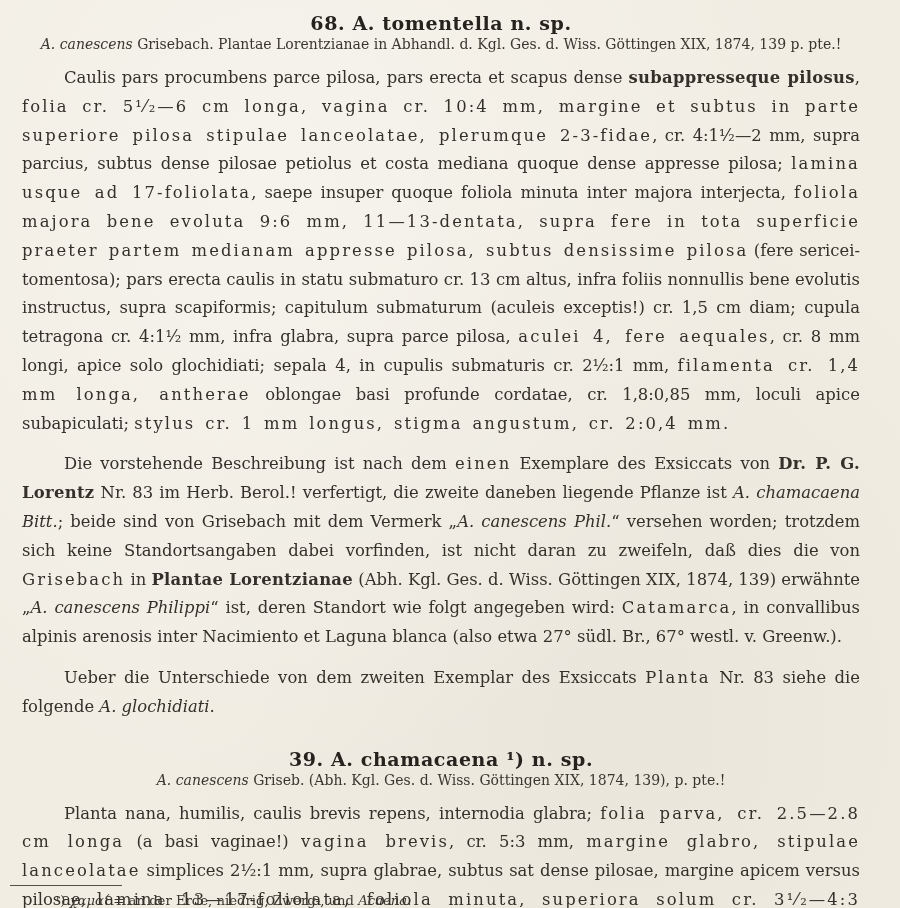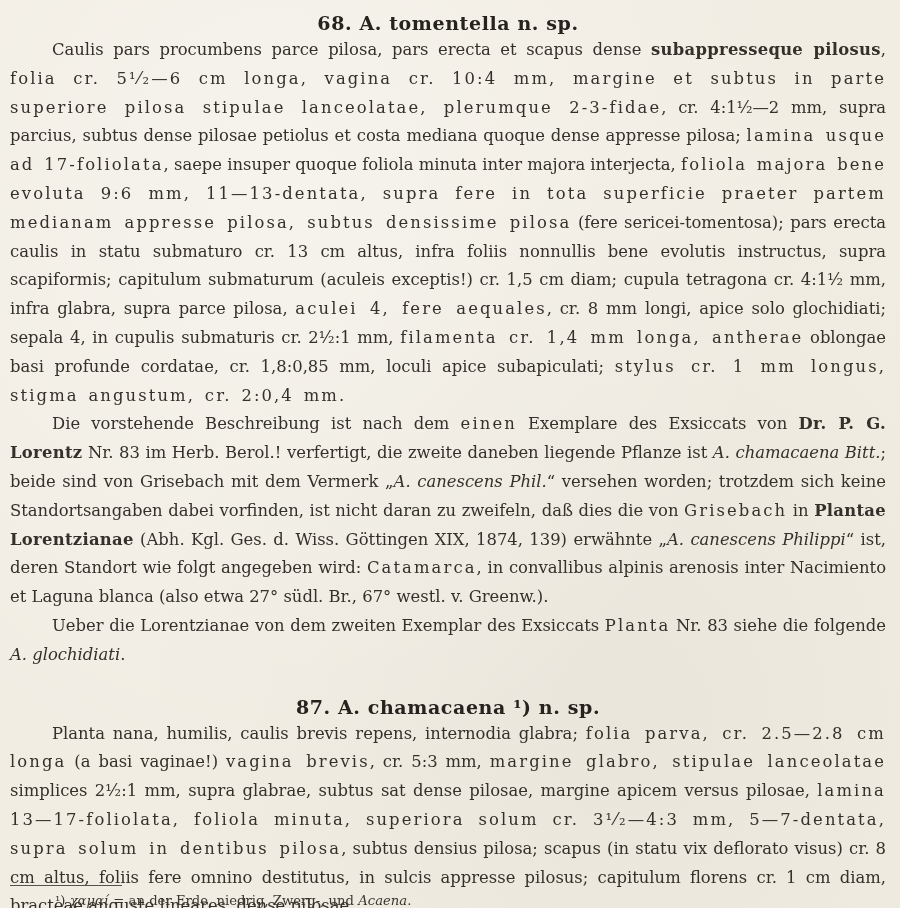--- a/index.html
+++ b/index.html
@@ -5,21 +5,21 @@
   html,body{margin:0;padding:0;}
   body{
     width:900px;height:908px;
     background:#e8e4da;
     font-family:"DejaVu Serif","Liberation Serif",serif;
   }
   .page{
     position:relative;
     width:900px;height:908px;
     box-sizing:border-box;
-    padding:8px 14px 0 10px;
+    padding:8px 28px 0 10px;
     background:
       radial-gradient(ellipse at 30% 20%, rgba(255,255,255,.35), rgba(0,0,0,0) 60%),
       radial-gradient(ellipse at 70% 80%, rgba(120,110,90,.06), rgba(0,0,0,0) 55%),
       #f1ede3;
     color:#33302a;
     overflow:hidden;
   }
   .species-heading{
     margin:4px 0 2px 0;
     text-align:center;
@@ -28,21 +28,21 @@
     letter-spacing:.6px;
     color:#26231e;
   }
   .source-line{
     margin:2px 0 8px 0;
     text-align:center;
     font-size:14px;
     color:#3a362f;
   }
   .body-para{
-    margin:0;
+    margin:12px;
     font-size:16.4px;
     line-height:28.8px;
     text-align:justify;
     text-indent:42px;
     color:#34302a;
   }
   .section-69{margin-top:26px;}
   .seg-n{}
   .seg-i{font-style:italic;}
   .seg-b{font-weight:bold;letter-spacing:.3px;}
@@ -65,27 +65,29 @@
     color:#3a362f;
   }
 </style>
 </head>
 <body>
 
 <div class="page">
 
   <section>
     <h1 class="species-heading">68. A. tomentella n. sp.</h1>
+    <p class="source-line"><span class="seg-i">A. canescens</span><span class="seg-n"> Grisebach. Plantae Lorentzianae in Abhandl. d. Kgl. Ges. d. Wiss. Göttingen XIX, 1874, 139 p. pte.!</span></p>
     <p class="body-para"><span class="seg-n">Caulis pars procumbens parce pilosa, pars erecta et scapus dense </span><span class="seg-b">subappresseque pilosus</span><span class="seg-n">, </span><span class="seg-sp">folia cr. 5¹⁄₂—6 cm longa, vagina cr. 10:4 mm, margine et subtus in parte superiore pilosa stipulae lanceolatae, plerumque 2-3-fidae</span><span class="seg-n">, cr. 4:1¹⁄₂—2 mm, supra parcius, subtus dense pilosae petiolus et costa mediana quoque dense appresse pilosa; </span><span class="seg-sp">lamina usque ad 17-foliolata</span><span class="seg-n">, saepe insuper quoque foliola minuta inter majora interjecta, </span><span class="seg-sp">foliola majora bene evoluta 9:6 mm, 11—13-dentata, supra fere in tota superficie praeter partem medianam appresse pilosa, subtus densissime pilosa</span><span class="seg-n"> (fere sericei-tomentosa); pars erecta caulis in statu submaturo cr. 13 cm altus, infra foliis nonnullis bene evolutis instructus, supra scapiformis; capitulum submaturum (aculeis exceptis!) cr. 1,5 cm diam; cupula tetragona cr. 4:1¹⁄₂ mm, infra glabra, supra parce pilosa, </span><span class="seg-sp">aculei 4, fere aequales</span><span class="seg-n">, cr. 8 mm longi, apice solo glochidiati; sepala 4, in cupulis submaturis cr. 2¹⁄₂:1 mm, </span><span class="seg-sp">filamenta cr. 1,4 mm longa, antherae</span><span class="seg-n"> oblongae basi profunde cordatae, cr. 1,8:0,85 mm, loculi apice subapiculati; </span><span class="seg-sp">stylus cr. 1 mm longus, stigma angustum, cr. 2:0,4 mm</span><span class="seg-n">.</span></p>
     <p class="body-para"><span class="seg-n">Die vorstehende Beschreibung ist nach dem </span><span class="seg-sp">einen</span><span class="seg-n"> Exemplare des Exsiccats von </span><span class="seg-b">Dr. P. G. Lorentz</span><span class="seg-n"> Nr. 83 im Herb. Berol.! verfertigt, die zweite daneben liegende Pflanze ist </span><span class="seg-i">A. chamacaena Bitt.</span><span class="seg-n">; beide sind von Grisebach mit dem Vermerk „</span><span class="seg-i">A. canescens Phil.</span><span class="seg-n">“ versehen worden; trotzdem sich keine Standortsangaben dabei vorfinden, ist nicht daran zu zweifeln, daß dies die von </span><span class="seg-sp">Grisebach</span><span class="seg-n"> in </span><span class="seg-b">Plantae Lorentzianae</span><span class="seg-n"> (Abh. Kgl. Ges. d. Wiss. Göttingen XIX, 1874, 139) erwähnte „</span><span class="seg-i">A. canescens Philippi</span><span class="seg-n">“ ist, deren Standort wie folgt angegeben wird: </span><span class="seg-sp">Catamarca</span><span class="seg-n">, in convallibus alpinis arenosis inter Nacimiento et Laguna blanca (also etwa 27° südl. Br., 67° westl. v. Greenw.).</span></p>
-    <p class="body-para"><span class="seg-n">Ueber die Lorentzianae von dem zweiten Exemplar des Exsiccats </span><span class="seg-sp">Planta</span><span class="seg-n"> Nr. 83 siehe die folgende </span><span class="seg-i">A. glochidiati</span><span class="seg-n">.</span></p>
+    <p class="body-para"><span class="seg-n">Ueber die Unterschiede von dem zweiten Exemplar des Exsiccats </span><span class="seg-sp">Planta</span><span class="seg-n"> Nr. 83 siehe die folgende </span><span class="seg-i">A. glochidiati</span><span class="seg-n">.</span></p>
   </section>
 
   <section class="section-69">
-    <h1 class="species-heading">87. A. chamacaena ¹) n. sp.</h1>
+    <h1 class="species-heading">39. A. chamacaena ¹) n. sp.</h1>
+    <p class="source-line"><span class="seg-i">A. canescens</span><span class="seg-n"> Griseb. (Abh. Kgl. Ges. d. Wiss. Göttingen XIX, 1874, 139), p. pte.!</span></p>
     <p class="body-para"><span class="seg-n">Planta nana, humilis, caulis brevis repens, internodia glabra; </span><span class="seg-sp">folia parva, cr. 2.5—2.8 cm longa</span><span class="seg-n"> (a basi vaginae!) </span><span class="seg-sp">vagina brevis</span><span class="seg-n">, cr. 5:3 mm, </span><span class="seg-sp">margine glabro, stipulae lanceolatae</span><span class="seg-n"> simplices 2¹⁄₂:1 mm, supra glabrae, subtus sat dense pilosae, margine apicem versus pilosae, </span><span class="seg-sp">lamina 13—17-foliolata, foliola minuta, superiora solum cr. 3¹⁄₂—4:3 mm, 5—7-dentata, supra solum in dentibus pilosa</span><span class="seg-n">, subtus densius pilosa; scapus (in statu vix deflorato visus) cr. 8 cm altus, foliis fere omnino destitutus, in sulcis appresse pilosus; capitulum florens cr. 1 cm diam, bracteae anguste lineares, dense pilosae, </span></p>
   </section>
 
   <div class="footnote-block">
     <hr class="footnote-rule">
     <p class="footnote-text"><span class="seg-n">¹) </span><span class="seg-i">χαμαί</span><span class="seg-n"> = an der Erde, niedrig, Zwerg-, und </span><span class="seg-i">Acaena</span><span class="seg-n">.</span></p>
   </div>
 
 </div>
 

